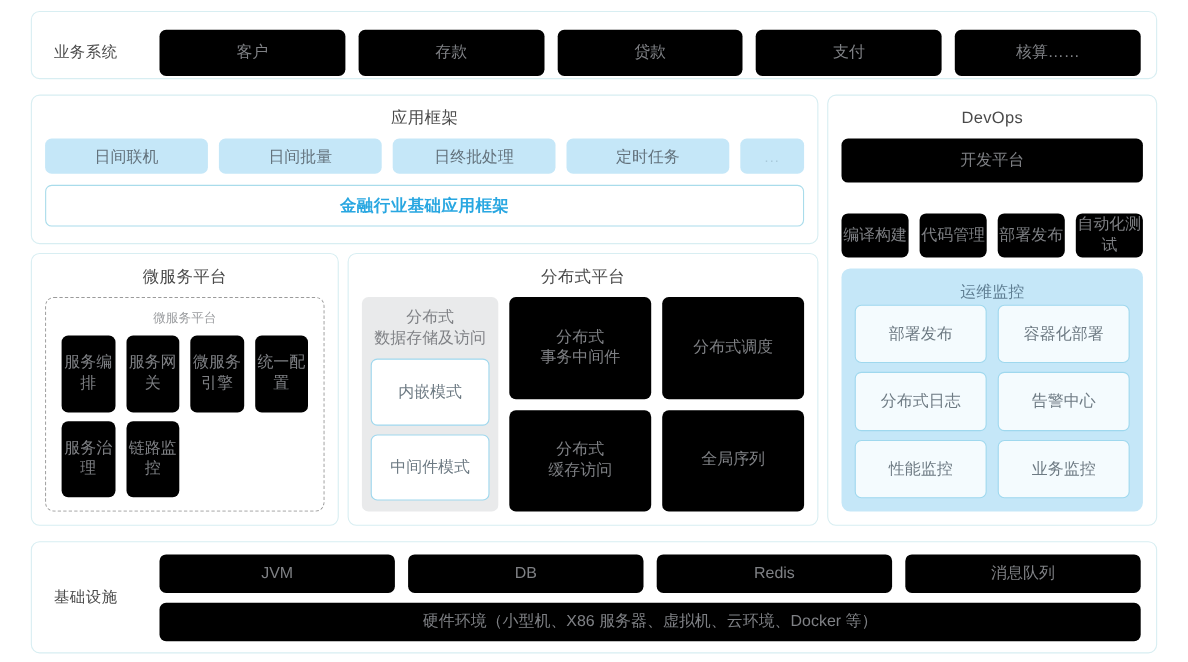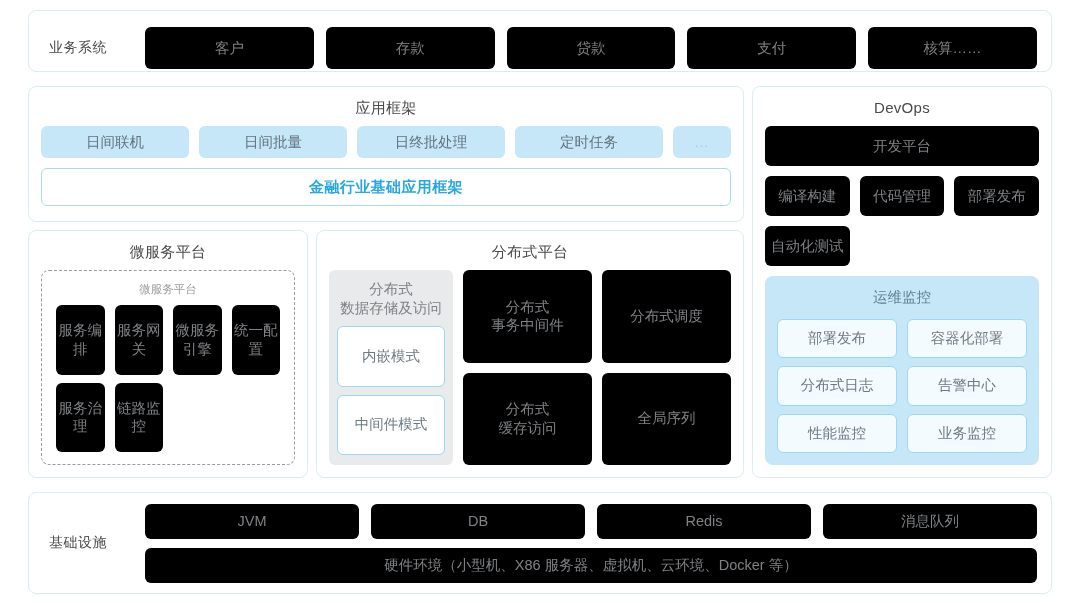--- a/index.html
+++ b/index.html
@@ -138,33 +138,33 @@
   .dist-col1 .chip-outline { flex: 1; margin-bottom: 8px; }
   .dist-col1 .chip-outline:last-child { margin-bottom: 0; }
   .dist-rest {
     flex: 1;
     display: grid; grid-template-columns: 1fr 1fr; grid-template-rows: 1fr 1fr;
     gap: 10px;
   }
 
   
   .devops { flex: 1; padding: 0 12px 12px 12px; display: flex; flex-direction: column; }
-  .devops .wide { height: 40px; margin-bottom: 10px; }
+  .devops .wide { height: 40px; margin-bottom: 28px; }
   .devops .grid2 {
-    display: grid; grid-template-columns: 1fr 1fr 1fr; gap: 10px;
+    display: grid; grid-template-columns: 1fr 1fr 1fr 1fr; gap: 10px;
     margin-bottom: 10px;
   }
   .devops .grid2 .chip { height: 40px; }
   .ops {
     flex: 1;
     background: #c5e7f8; border-radius: 8px;
     padding: 8px 12px 12px 12px;
     display: flex; flex-direction: column;
   }
-  .ops-title { text-align: center; color: #5f7e92; font-size: 14.5px; padding: 4px 0 12px 0; }
+  .ops-title { text-align: center; color: #5f7e92; font-size: 14.5px; padding: 4px 0 2px 0; }
   .ops-grid {
     flex: 1;
     display: grid; grid-template-columns: 1fr 1fr; grid-auto-rows: 1fr; gap: 8px 10px;
   }
   .ops-grid .chip-outline { background:#f4fbfe; }
 
   
   .infra {
     margin-top: 14px;
     flex: 1;

